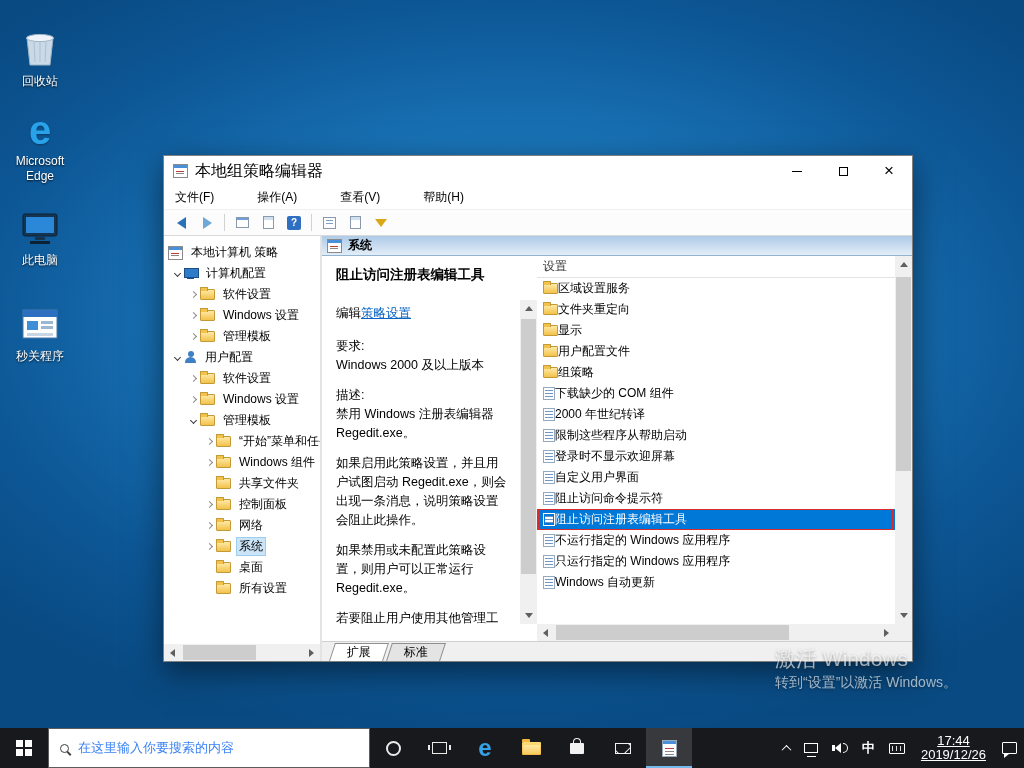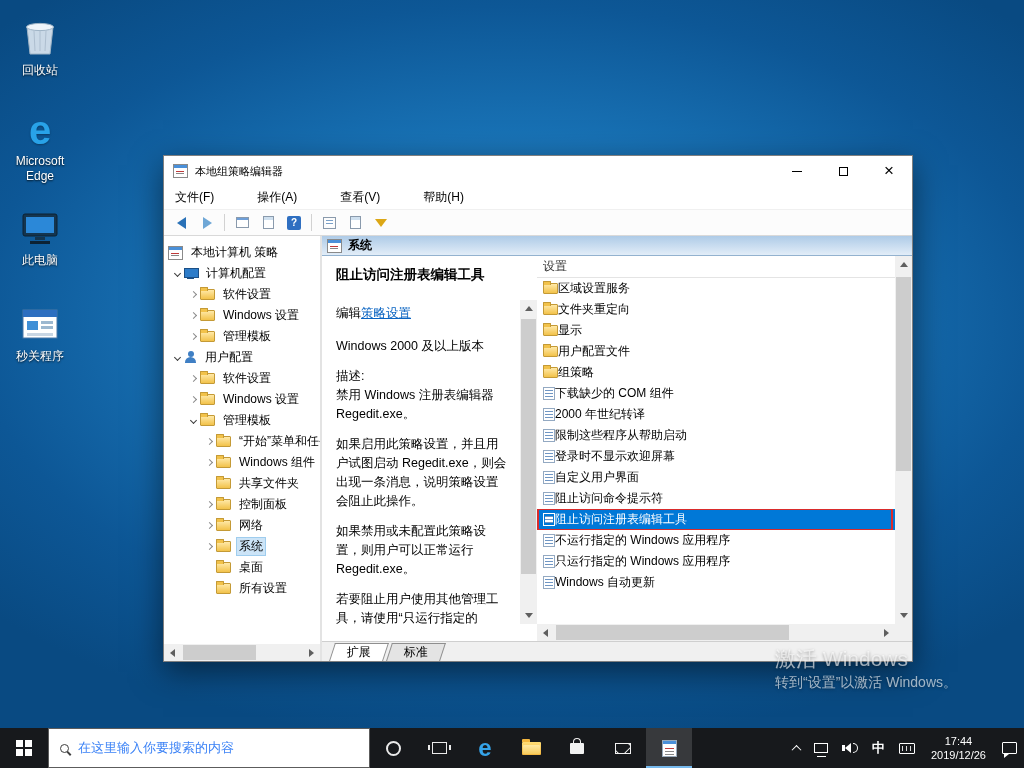--- a/index.html
+++ b/index.html
@@ -16,21 +16,21 @@
 
   
   .watermark { position:absolute; left:775px; top:645px; z-index:6; color:rgba(255,255,255,.62); text-shadow:0 1px 3px rgba(0,0,0,.35); }
   .wm1 { font-size:21px; }
   .wm2 { font-size:14px; margin-top:1px; }
 
   
   .gp-window { position:absolute; left:163px; top:155px; width:750px; height:507px; z-index:3;
     background:#fff; border:1px solid #7f7f7f; box-shadow:0 10px 30px rgba(0,0,0,.5); display:flex; flex-direction:column; }
   .titlebar { flex:0 0 30px; display:flex; align-items:center; gap:7px; background:#fff; padding-left:9px; }
-  .title-text { font-size:11px; }
+  .title-text { font-size:16px; }
   .controls { margin-left:auto; display:flex; height:100%; }
   .ctrl { width:46px; height:100%; display:flex; align-items:center; justify-content:center; font-size:17px; font-weight:300; }
   .g-min { width:10px; height:1px; background:#000; }
   .g-max { width:9px; height:9px; border:1px solid #000; }
 
   .menubar { flex:0 0 22px; display:flex; align-items:center; background:#fff; padding-left:3px;gap:27px; }
   .menu-item { padding:3px 8px; }
 
   .toolbar { flex:0 0 27px; display:flex; align-items:center; gap:2px; background:#fcfcfc; padding-left:5px;
     border-top:1px solid #f0f0f0; border-bottom:1px solid #d9d9d9; }
@@ -164,31 +164,31 @@
   .t-net { width:14px; height:10px; border:1.5px solid #fff; position:relative; }
   .t-net::after { content:""; position:absolute; left:2px; bottom:-5px; width:9px; height:1.5px; background:#fff; }
   .t-vol { display:flex; align-items:center; }
   .t-vol .spk { width:0; height:0; border-top:5px solid transparent; border-bottom:5px solid transparent; border-right:6px solid #fff; }
   .t-vol .spk-box { width:3px; height:6px; background:#fff; }
   .t-vol .wave { width:5px; height:10px; border:1.5px solid #fff; border-left:none; border-radius:0 10px 10px 0; margin-left:2px; }
   .t-ime { font-size:13px; font-weight:bold; }
   .t-kbd { width:16px; height:11px; border:1.5px solid #fff; border-radius:1px; position:relative; }
   .t-kbd::before { content:""; position:absolute; inset:2px; opacity:.85;
     background:repeating-linear-gradient(90deg,#fff 0 1.5px,transparent 1.5px 4px); }
-  .tray-clock { display:flex; flex-direction:column; align-items:center; justify-content:flex-start; color:#fff; font-size:11px; line-height:14px; padding:0 9px; }
+  .tray-clock { display:flex; flex-direction:column; align-items:center; justify-content:flex-start; color:#fff; font-size:13px; line-height:14px; padding:0 9px;text-decoration:underline; }
   .t-ac { width:15px; height:12px; border:1.5px solid #fff; border-radius:1px; position:relative; }
   .t-ac::after { content:""; position:absolute; left:1px; bottom:-5px; width:0; height:0;
     border-top:4px solid #fff; border-right:5px solid transparent; }
 </style>
 </head>
 <body>
 
 <div class="screen">
 
-  <div class="dicon" style="top:18px">
+  <div class="dicon" style="top:29px">
     <span>
       <svg width="36" height="38" viewBox="0 0 36 38">
         <path d="M5 9 L31 9 L28 36 L8 36 Z" fill="#dfe9f2" fill-opacity="0.9" stroke="#9fb4c6"></path>
         <ellipse cx="18" cy="9" rx="13.5" ry="3.6" fill="#eef4fa" stroke="#9fb4c6"></ellipse>
         <path d="M12 13 L13 33 M18 13 L18 33 M24 13 L23 33" stroke="#aebfd0" fill="none"></path>
       </svg>
     </span>
     <div class="dlabel">回收站</div>
   </div>
 
@@ -447,20 +447,21 @@
         </div>
 
         <div class="main-row">
 
           <div class="detail-pane">
             <div class="detail-title">阻止访问注册表编辑工具</div>
             <div class="detail-edit">
               <span>编辑</span><span class="link">策略设置</span>
             </div>
             <div class="para">
+              <div>要求:</div>
               <div>Windows 2000 及以上版本</div>
             </div>
             <div class="para">
               <div>描述:</div>
               <div>禁用 Windows 注册表编辑器 Regedit.exe。</div>
             </div>
             <div class="para">如果启用此策略设置，并且用户试图启动 Regedit.exe，则会出现一条消息，说明策略设置会阻止此操作。</div>
             <div class="para">如果禁用或未配置此策略设置，则用户可以正常运行 Regedit.exe。</div>
             <div class="para">若要阻止用户使用其他管理工具，请使用“只运行指定的 Windows 应用程序”策略设置</div>
           </div>

